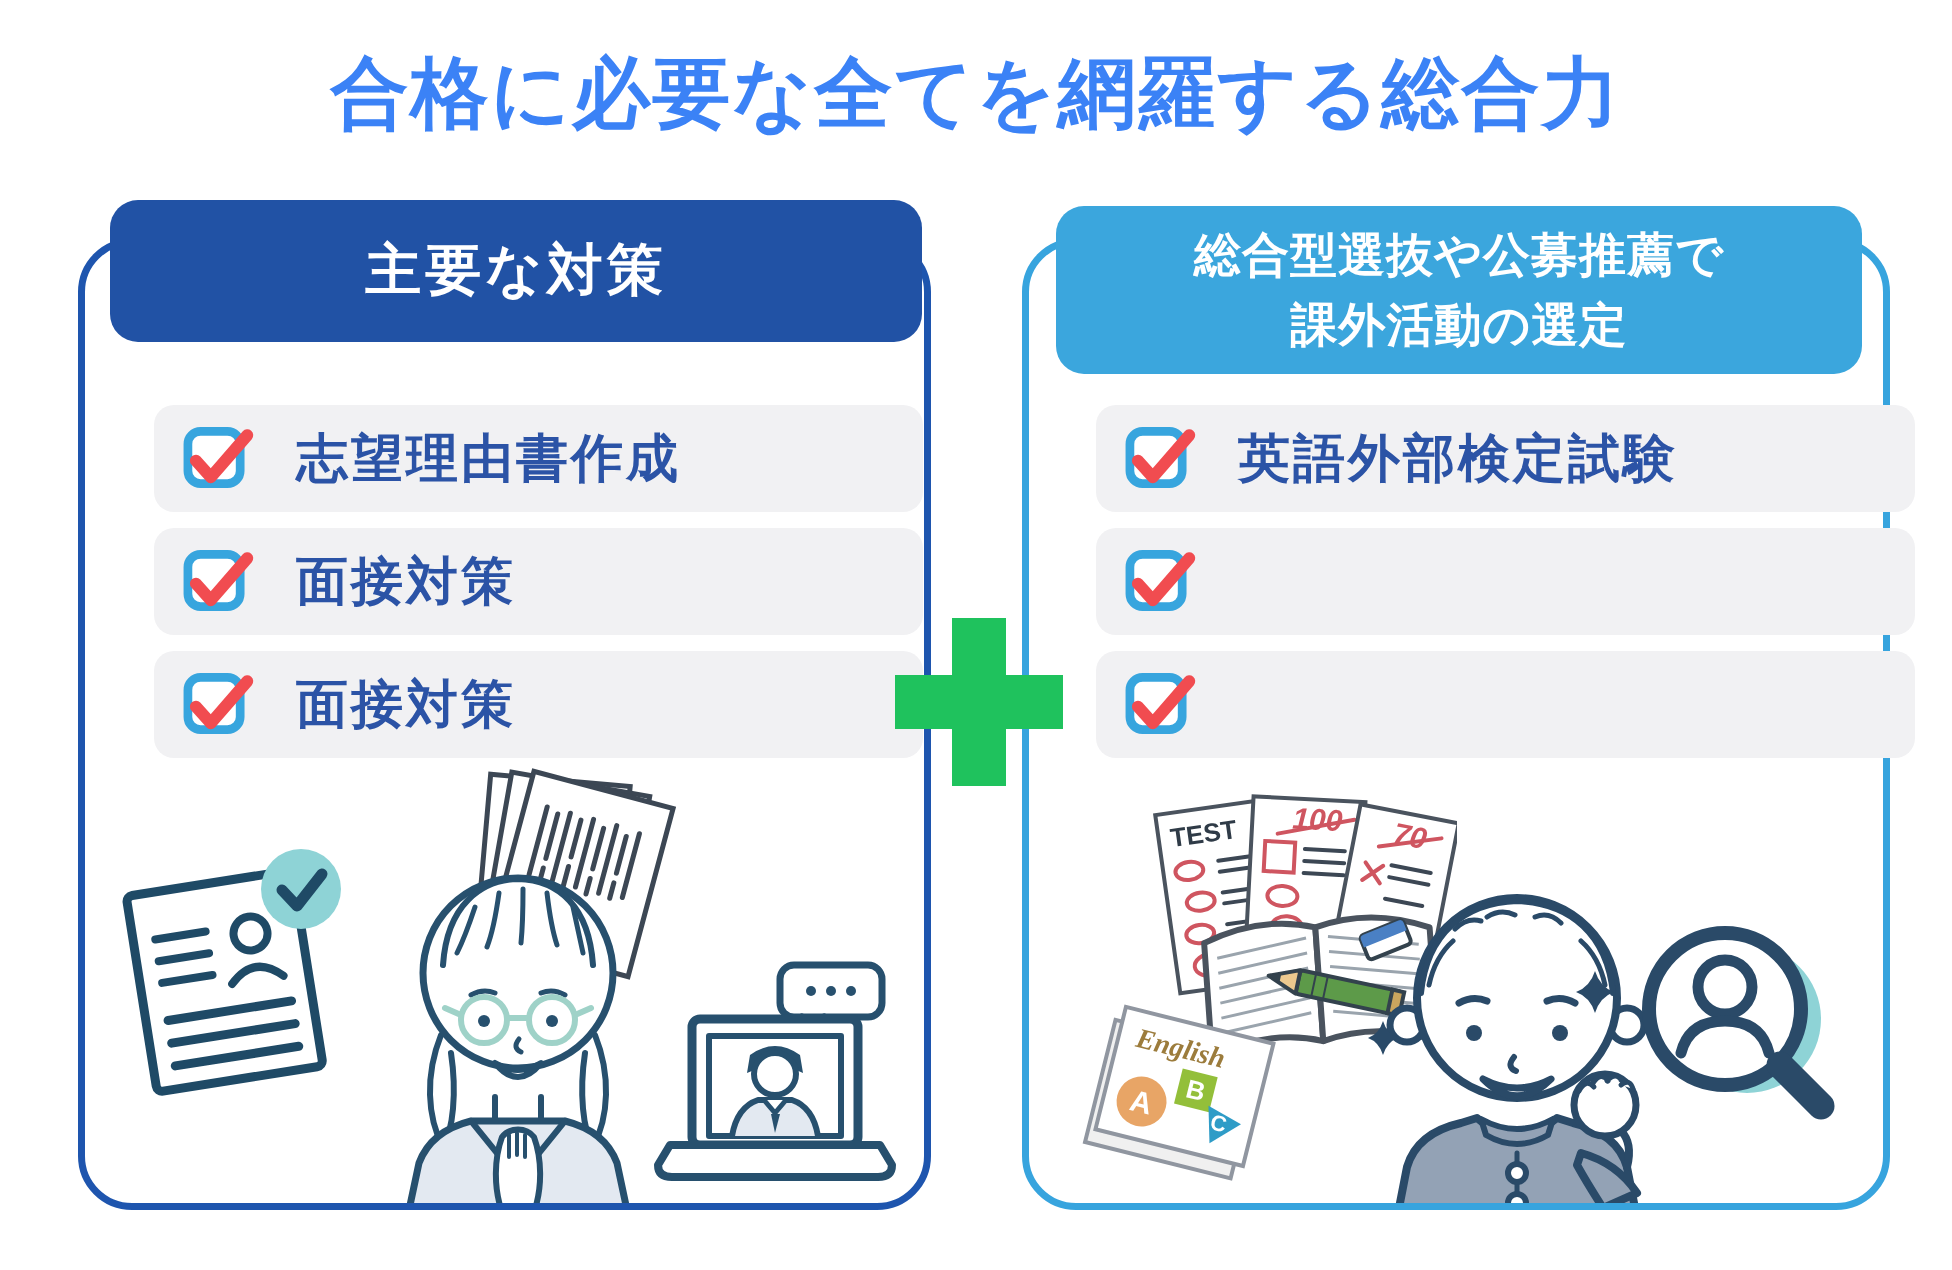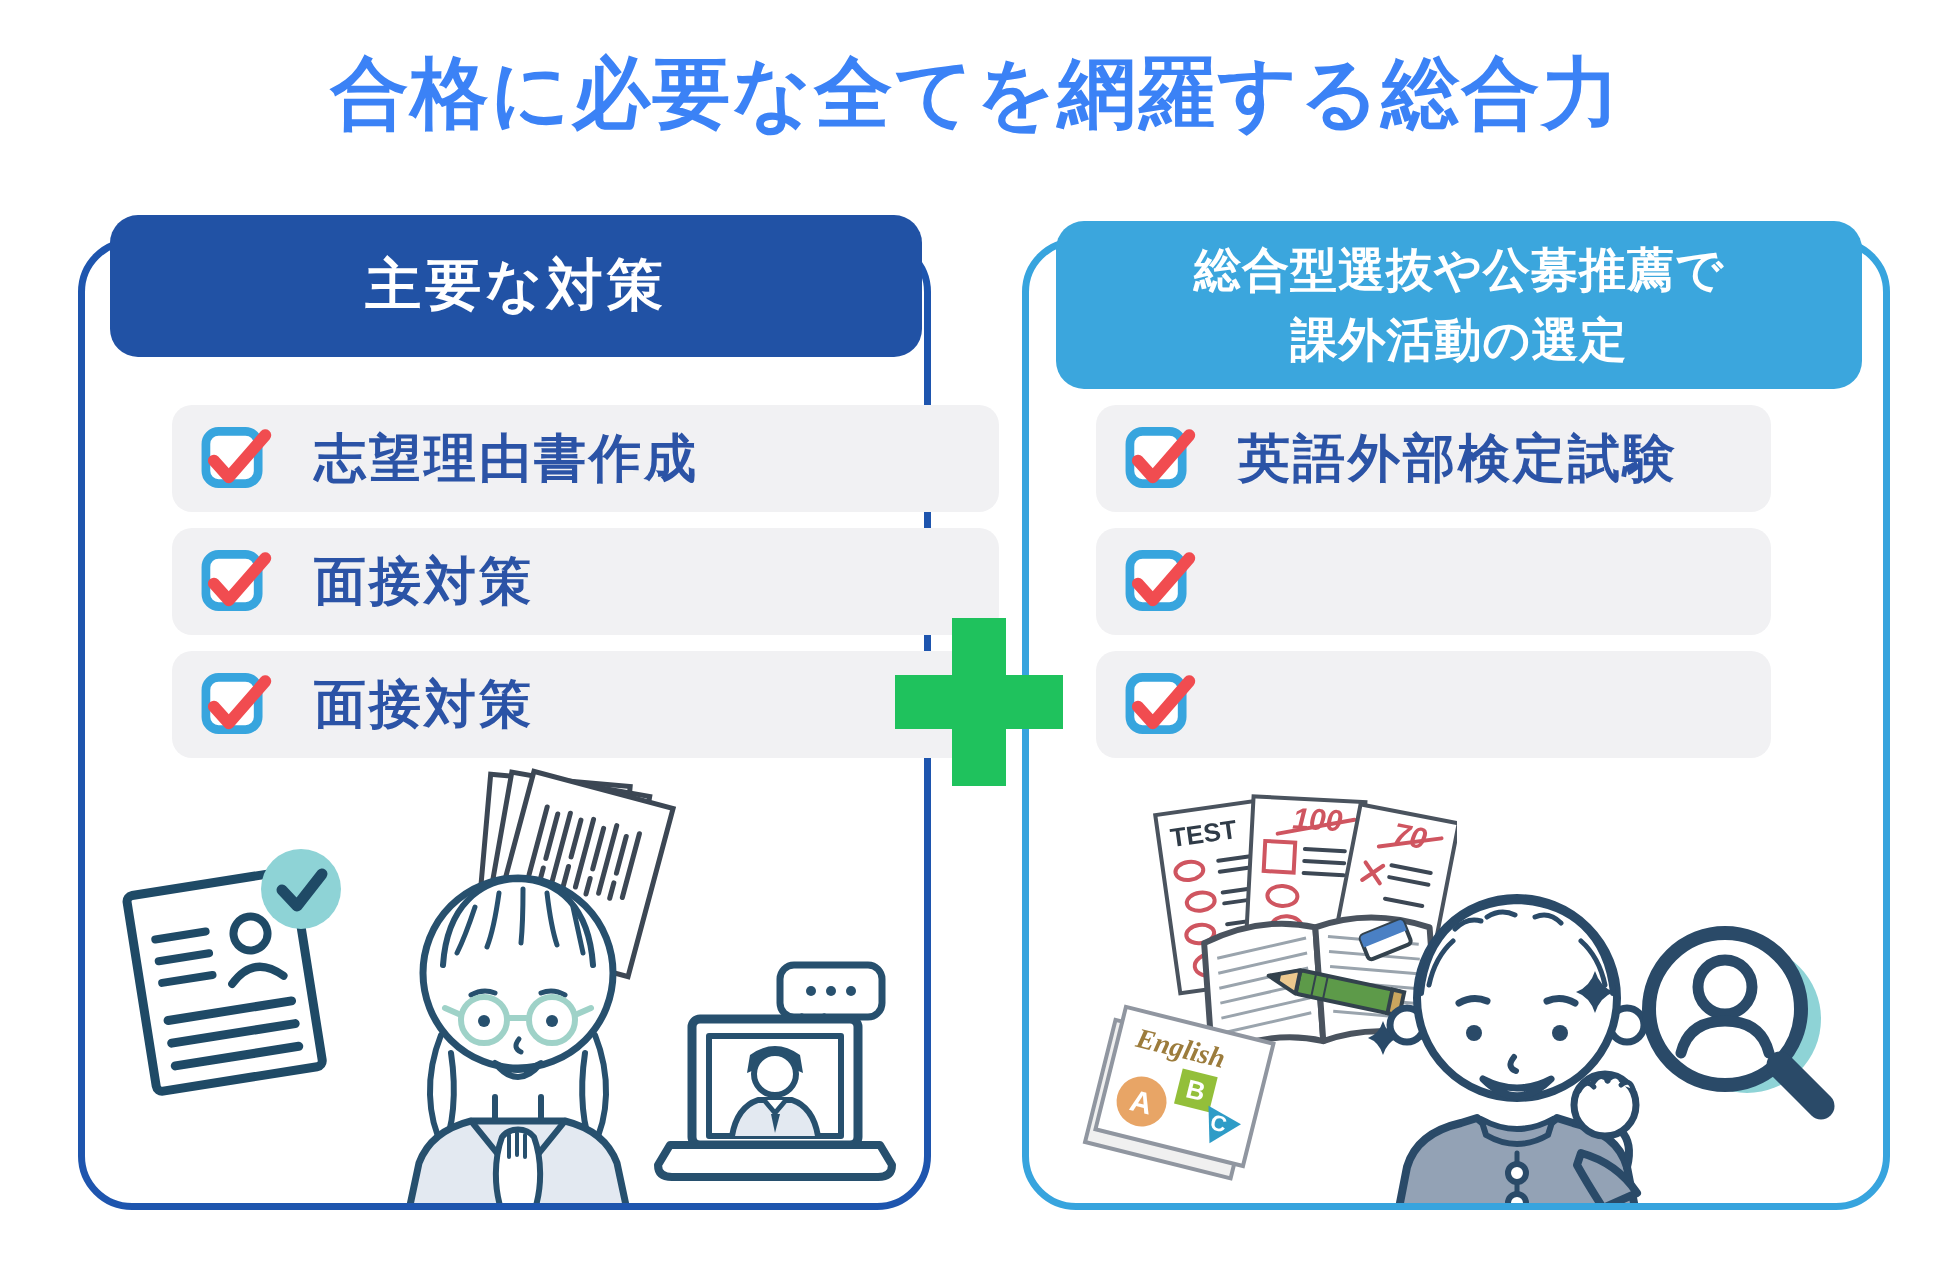--- a/index.html
+++ b/index.html
@@ -13,30 +13,30 @@
   }
   .panel{
     position:absolute;top:238px;height:972px;background:#ffffff;
     border-radius:54px;box-sizing:border-box;overflow:hidden;
   }
   .panel.left{left:78px;width:853px;border:7px solid #1e55ae;}
   .panel.right{left:1022px;width:868px;border:7px solid #37a4de;}
   .hdr{
     position:absolute;z-index:4;border-radius:28px;color:#ffffff;
     display:flex;flex-direction:column;align-items:center;justify-content:center;
-    font-weight:800;text-align:center;margin-top:15px;
+    font-weight:800;text-align:center;
   }
   .hdr.left{left:110px;top:200px;width:812px;height:142px;background:#2152a5;font-size:56px;letter-spacing:4px;}
   .hdr.right{left:1056px;top:206px;width:806px;height:168px;background:#3ba6dd;font-size:47px;line-height:1.28;letter-spacing:1px;gap:9px;}
   .row{
     position:absolute;height:107px;background:#f1f1f3;border-radius:20px;
     display:flex;align-items:center;gap:40px;padding-left:26px;box-sizing:border-box;z-index:3;
   }
-  .row.l{left:172px;width:827px;text-align:right;}
-  .row.r{left:1096px;width:675px;}
+  .row.l{left:154px;width:769px;text-align:right;}
+  .row.r{left:1096px;width:819px;}
   .row .cb{width:76px;height:76px;flex:0 0 auto;}
   .row .lab{font-size:52px;font-weight:800;color:#2b53a6;letter-spacing:3px;white-space:nowrap;}
   .plus{position:absolute;left:895px;top:618px;width:168px;height:168px;z-index:6;}
   .ill{position:absolute;}
   svg{display:block;}
 </style>
 </head>
 <body>
 
 <div id="stage">

